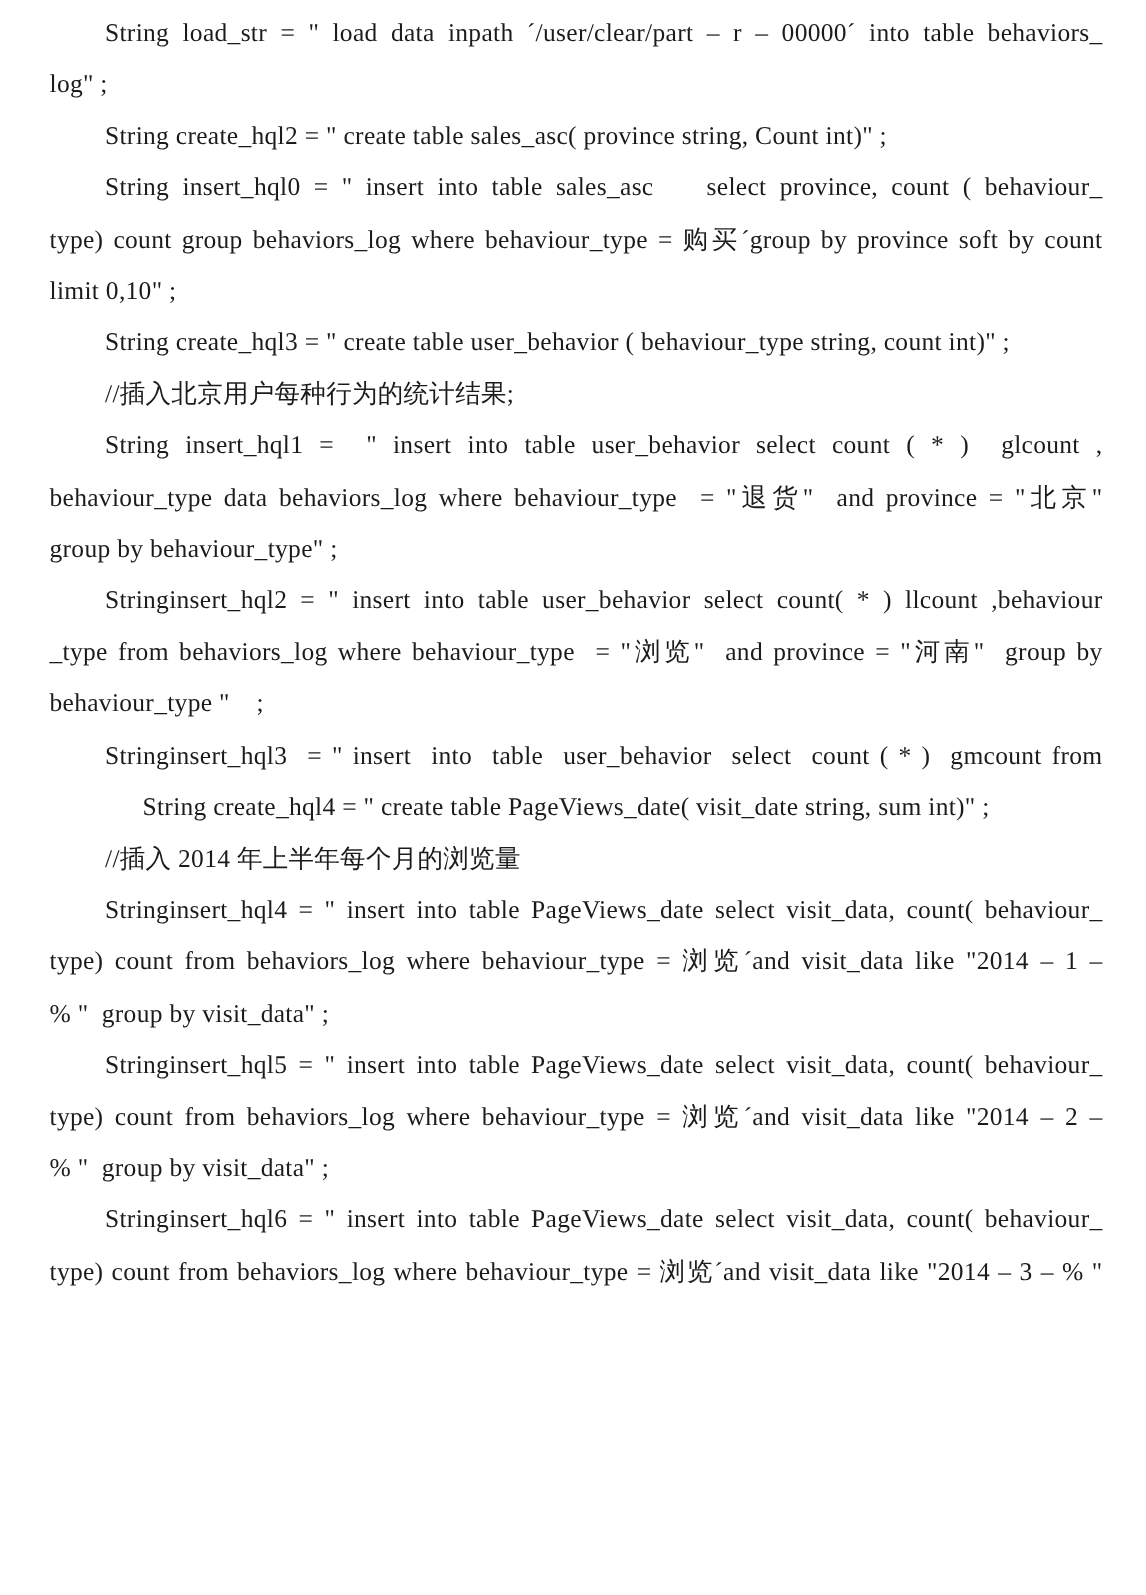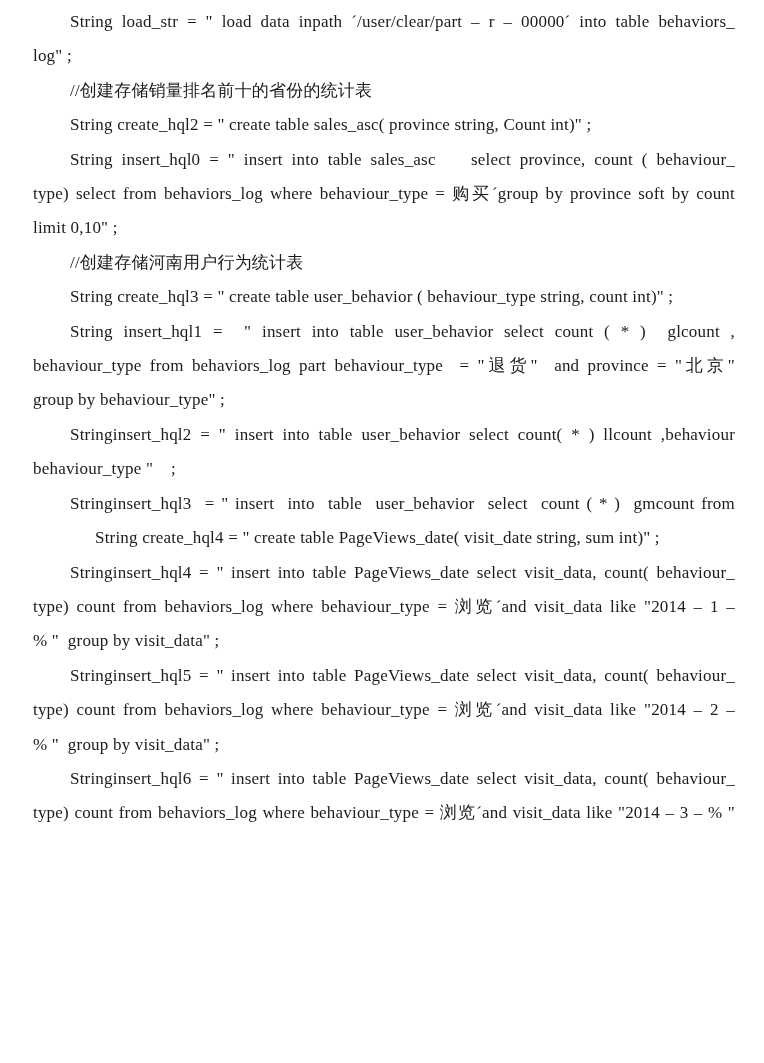--- a/index.html
+++ b/index.html
@@ -34,34 +34,35 @@
   .line.ind2 { text-indent: 62px; }  
   .line.gap  { margin-top: 29px; }   
 </style>
 </head>
 <body>
 
 <div class="page">
   <div class="listing" id="code-listing">
       <div class="line ind j">String load_str = " load data inpath ´/user/clear/part – r – 00000´ into table behaviors_</div>
       <div class="line">log" ;</div>
-      <div class="line ind">//创建存储销量排名前十的省份的统计表</div>
       <div class="line ind">String create_hql2 = " create table sales_asc( province string, Count int)" ;</div>
       <div class="line ind j">String insert_hql0 = " insert into table sales_asc    select province, count ( behaviour_</div>
-      <div class="line j">type) select from behaviors_log where behaviour_type = 购买´group by province soft by count</div>
+      <div class="line j">type) count group behaviors_log where behaviour_type = 购买´group by province soft by count</div>
       <div class="line">limit 0,10" ;</div>
-      <div class="line ind">//创建存储河南用户行为统计表</div>
       <div class="line ind">String create_hql3 = " create table user_behavior ( behaviour_type string, count int)" ;</div>
+      <div class="line ind">//插入北京用户每种行为的统计结果;</div>
       <div class="line ind j">String insert_hql1 =  " insert into table user_behavior select count ( * )  glcount ,</div>
-      <div class="line j">behaviour_type from behaviors_log part behaviour_type  = "退货"  and province = "北京"</div>
+      <div class="line j">behaviour_type data behaviors_log where behaviour_type  = "退货"  and province = "北京"</div>
       <div class="line">group by behaviour_type" ;</div>
       <div class="line ind j">Stringinsert_hql2 = " insert into table user_behavior select count( * ) llcount ,behaviour</div>
+      <div class="line j">_type from behaviors_log where behaviour_type  = "浏览"  and province = "河南"  group by</div>
       <div class="line">behaviour_type "    ;</div>
       <div class="line ind j">Stringinsert_hql3  = " insert  into  table  user_behavior  select  count ( * )  gmcount from</div>
       <div class="line ind2">String create_hql4 = " create table PageViews_date( visit_date string, sum int)" ;</div>
+      <div class="line ind">//插入 2014 年上半年每个月的浏览量</div>
       <div class="line ind j">Stringinsert_hql4 = " insert into table PageViews_date select visit_data, count( behaviour_</div>
       <div class="line j">type) count from behaviors_log where behaviour_type = 浏览´and visit_data like "2014 – 1 –</div>
       <div class="line">% "  group by visit_data" ;</div>
       <div class="line ind j">Stringinsert_hql5 = " insert into table PageViews_date select visit_data, count( behaviour_</div>
       <div class="line j">type) count from behaviors_log where behaviour_type = 浏览´and visit_data like "2014 – 2 –</div>
       <div class="line">% "  group by visit_data" ;</div>
       <div class="line ind j">Stringinsert_hql6 = " insert into table PageViews_date select visit_data, count( behaviour_</div>
       <div class="line j">type) count from behaviors_log where behaviour_type = 浏览´and visit_data like "2014 – 3 – % "</div>
     </div>
 </div>

